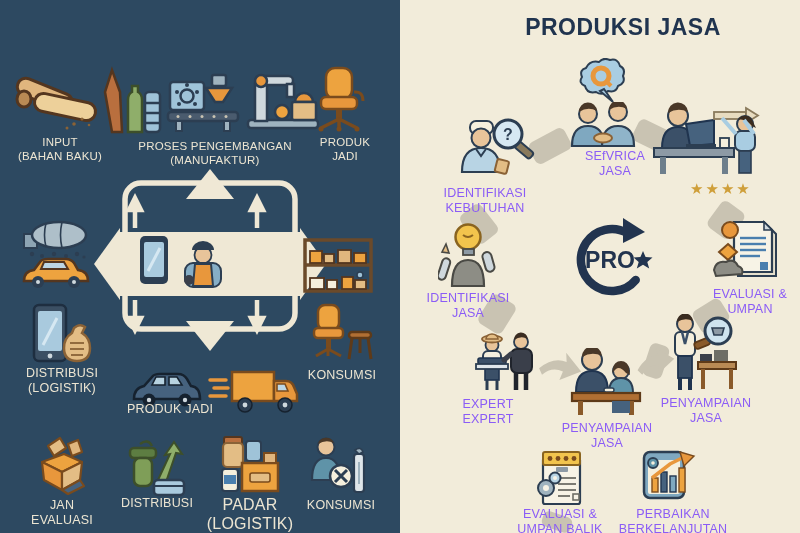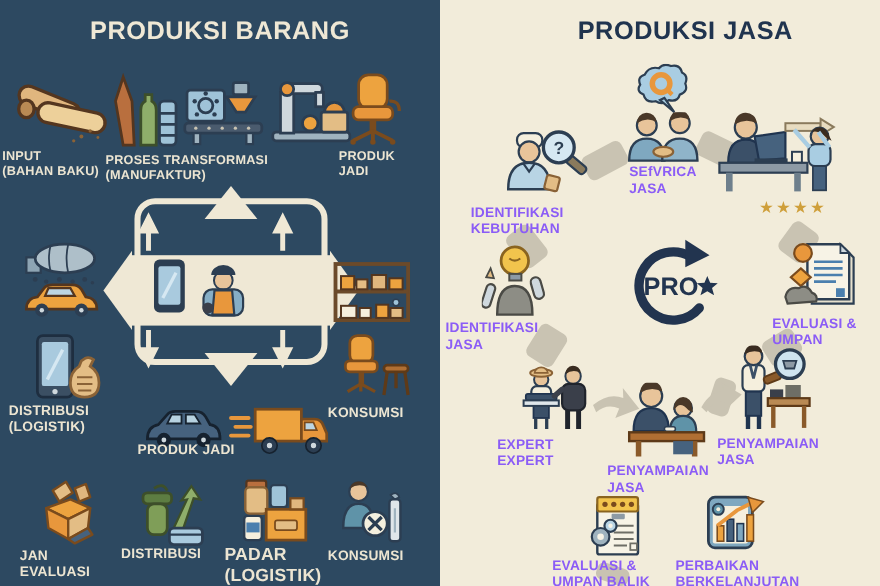--- a/index.html
+++ b/index.html
@@ -6,36 +6,35 @@
   .canvas{position:relative;width:800px;height:533px;overflow:hidden;
           font-family:"Liberation Sans",sans-serif;}
   .panel{position:absolute;top:0;height:533px;width:400px;}
   .panel-left{left:0;background:#2d4961;}
   .panel-right{left:400px;background:#f2ecda;}
   .abs{position:absolute;}
   .title{position:absolute;width:100%;text-align:center;font-weight:800;
          font-size:23px;letter-spacing:.5px;}
   .title-l{top:14px;color:#efe8d5;}
   .title-r{top:14px;color:#20344f;padding-left:23px;}
-  .lbl{position:absolute;font-weight:700;text-align:left;white-space:pre-line;
+  .lbl{position:absolute;font-weight:400;text-align:center;white-space:pre-line;
        line-height:1.18;}
   .lbl-l{color:#ece5d2;font-size:11.5px;letter-spacing:.2px;}
   .lbl-r{color:#8b5cf6;font-size:12.5px;letter-spacing:.2px;}
   .chev{position:absolute;background:#c9c3b2;border-radius:6px;}
   .stars{position:absolute;font-family:"DejaVu Sans",sans-serif;color:#cf9f3a;
          font-size:15px;letter-spacing:2px;text-align:center;}
   svg{display:block;}
 </style>
 </head>
 <body>
 
 <div class="canvas">
 
   <div class="panel panel-left">
-    <div class="title title-l">PRODUKSI BARANG</div>
 
     <svg class="abs" style="left:12px;top:72px" width="92" height="62" viewBox="0 0 92 62">
       <g stroke="#54361f" stroke-width="3" stroke-linejoin="round">
         <rect x="4" y="14" width="58" height="17" rx="8.5" fill="#e0b67e" transform="rotate(22 33 22)"></rect>
         <rect x="22" y="26" width="62" height="18" rx="9" fill="#edd09a" transform="rotate(12 53 35)"></rect>
         <ellipse cx="12" cy="27" rx="7" ry="8" fill="#b98a54"></ellipse>
       </g>
       <g fill="#8a6236">
           <circle cx="62" cy="52" r="1.8"></circle>
           <circle cx="70" cy="47" r="1.5"></circle>
@@ -98,21 +97,21 @@
       <path d="M9 62 L27 53 M45 62 L27 53 M27 53 L27 62" stroke="#7a4b1d" stroke-width="3.5" fill="none"></path>
       <g fill="#7a4b1d">
           <circle cx="9" cy="63" r="2.5"></circle>
           <circle cx="27" cy="63" r="2.5"></circle>
           <circle cx="45" cy="63" r="2.5"></circle>
         </g>
     </svg>
 
     <div class="lbl lbl-l" style="left:2px;top:136px;width:116px">INPUT
 (BAHAN BAKU)</div>
-    <div class="lbl lbl-l" style="left:96px;top:140px;width:238px">PROSES TRANSFORMASI (MANUFAKTUR)</div>
+    <div class="lbl lbl-l" style="left:96px;top:140px;width:238px">PROSES PENGEMBANGAN (MANUFAKTUR)</div>
     <div class="lbl lbl-l" style="left:308px;top:136px;width:74px">PRODUK
 JADI</div>
 
     <svg class="abs" style="left:92px;top:166px" width="236" height="188" viewBox="0 0 236 188">
       <rect x="33" y="17" width="170" height="146" rx="16" fill="none" stroke="#efe8d5" stroke-width="5.5"></rect>
       <g fill="#efe8d5">
         <polygon points="118,3 94,33 142,33"></polygon>
         <polygon points="118,185 94,155 142,155"></polygon>
         <rect x="28" y="66" width="180" height="64"></rect>
         <polygon points="2,98 28,62 28,134"></polygon>

